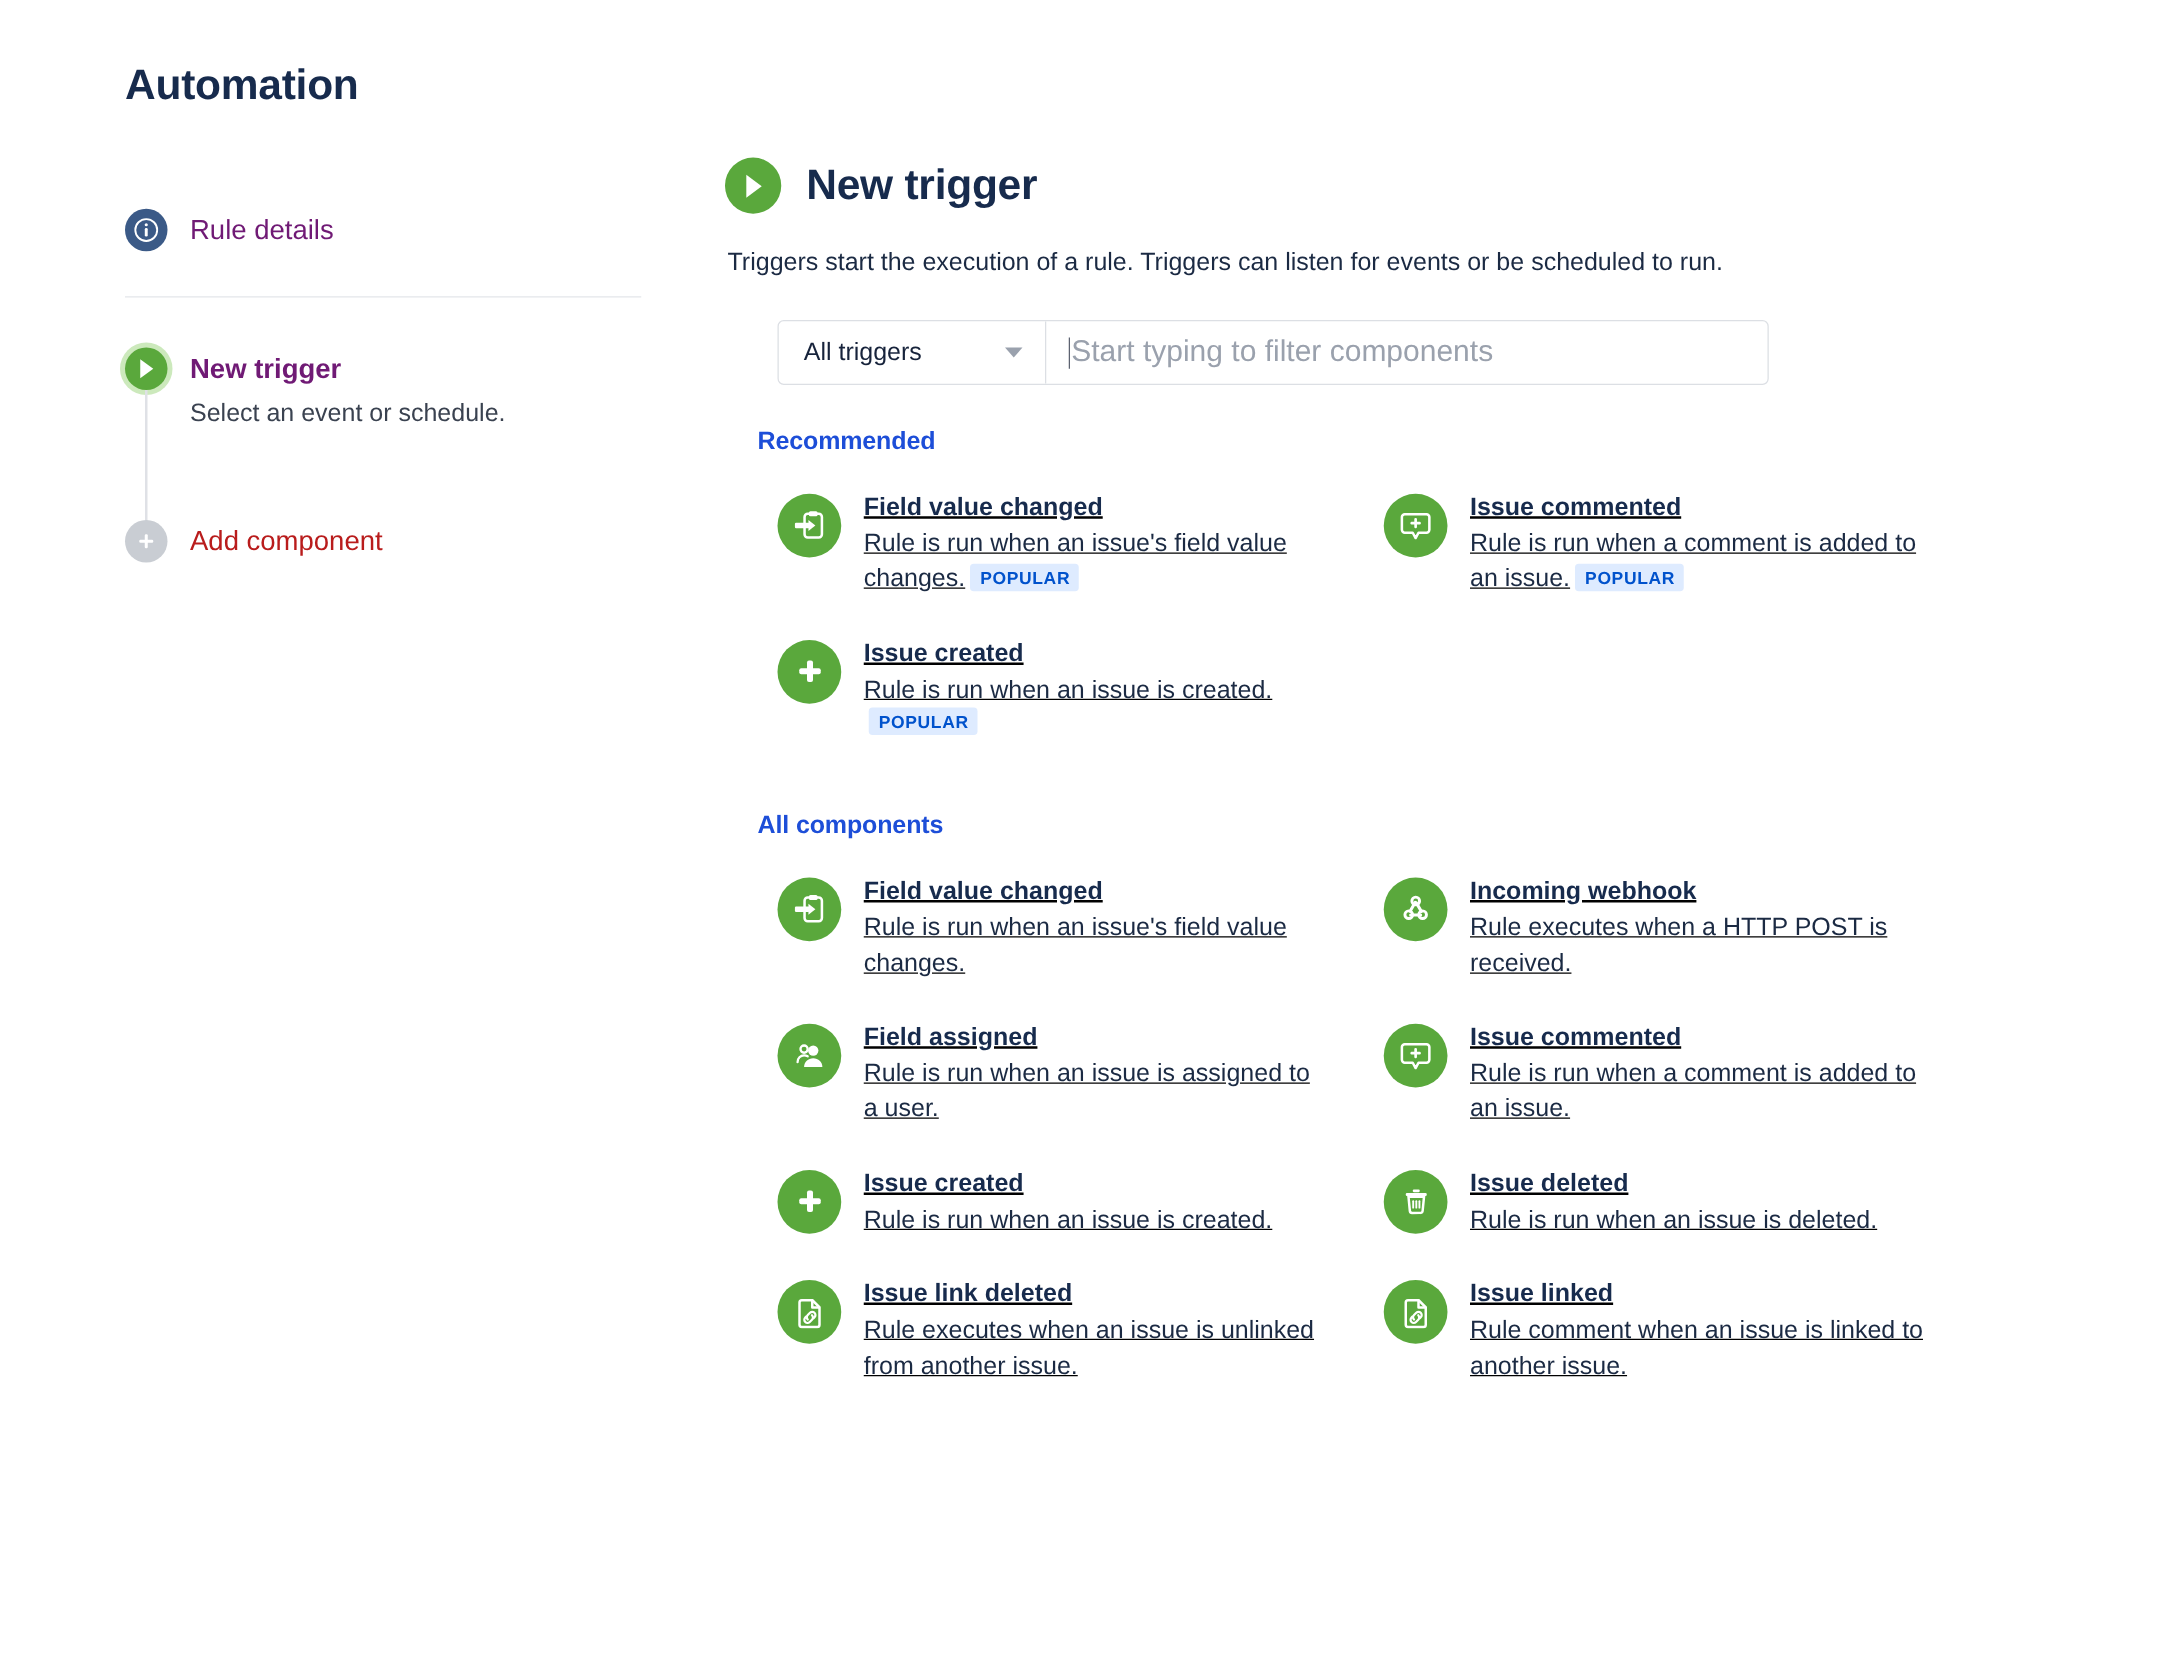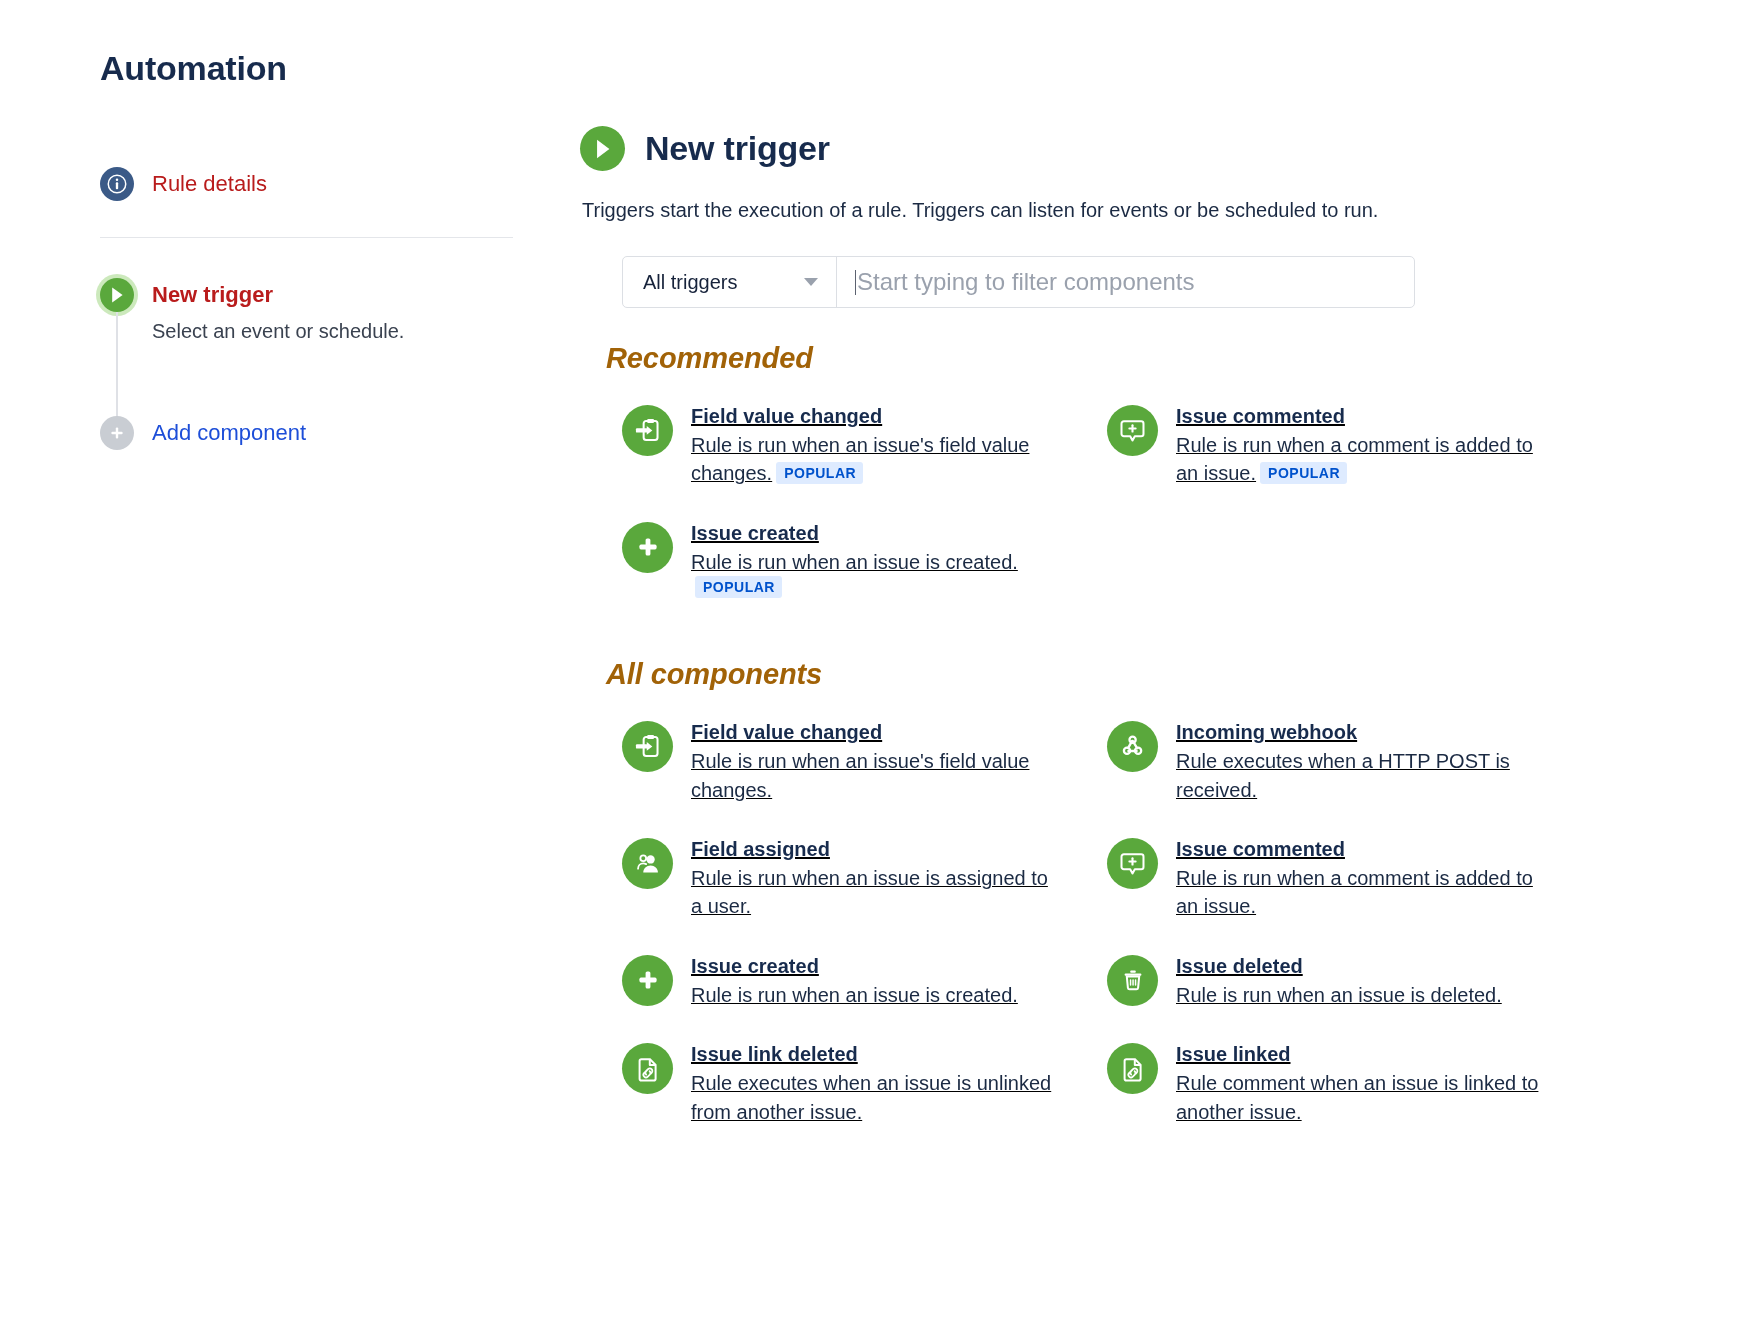--- a/index.html
+++ b/index.html
@@ -74,25 +74,25 @@
     box-shadow: 0 0 0 4px rgba(122, 198, 80, 0.38);
   }
   .step-icon.add   { background: #c9cdd3; }
 
   .step-icon svg { display: block; }
 
   .step-text { padding-top: 3px; }
 
   .step-label {
     font-size: 22px;
-    color: #b91c1c;
+    color: #701a75;
     line-height: 1.25;
   }
   .step-label.strong { font-weight: 700; }
-  .step-label.muted  { color: #1d4ed8; }
+  .step-label.muted  { color: #b91c1c; }
 
   .step-sub {
     font-size: 20px;
     color: #3a4250;
     margin-top: 10px;
     line-height: 1.3;
   }
 
   .rail-divider {
     height: 1px;
@@ -205,26 +205,25 @@
     font-size: 24px;
     color: #17233b;
     width: 100%;
     background: transparent;
     padding: 0;
   }
   .filter-input::placeholder { color: #9aa1ad; opacity: 1; }
 
   
   .section-title {
-    font-size: 29px;
+    font-size: 20px;
     font-weight: 700;
-    color: #a16207;
+    color: #1d4ed8;
     letter-spacing: -0.1px;
     margin: 0 0 14px 26px;
-    font-style: italic;
   }
   .section-title.second { margin-top: 42px; }
 
   .grid {
     display: grid;
     grid-template-columns: 435px 435px;
     column-gap: 50px;
     row-gap: 0;
     margin-left: 42px;
   }

